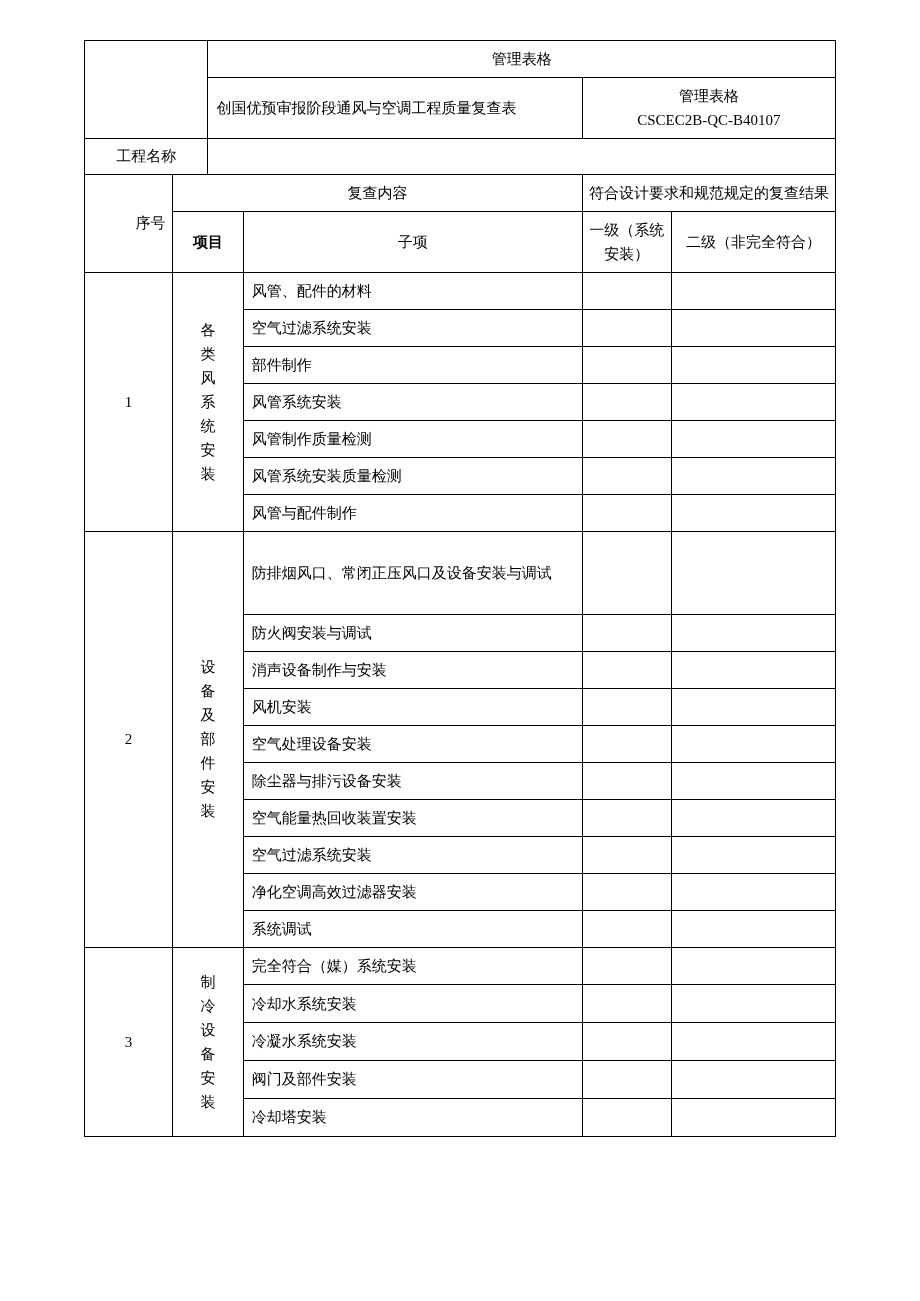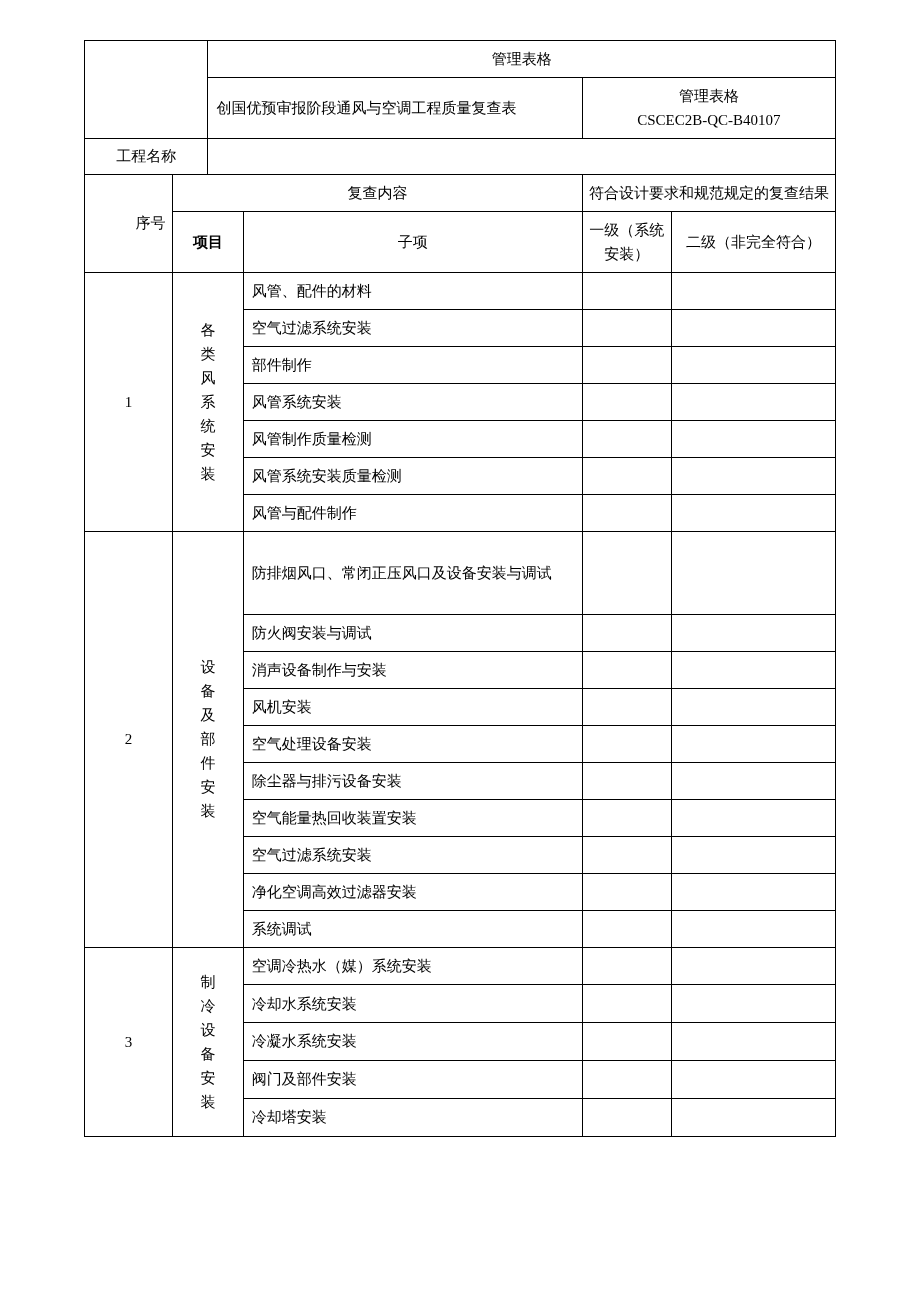--- a/index.html
+++ b/index.html
@@ -178,21 +178,21 @@
           <td class="left">系统调试</td>
           <td></td>
           <td></td>
         </tr>
 
     <tr>
       <td rowspan="5">3</td>
       <td rowspan="5" colspan="2">
             <div class="vert-text">制冷设备安装</div>
           </td>
-      <td class="left">空调冷热水（媒）系统安装</td>
+      <td class="left">完全符合（媒）系统安装</td>
       <td></td>
       <td></td>
     </tr>
     <tr>
           <td class="left">冷却水系统安装</td>
           <td></td>
           <td></td>
         </tr>
     <tr>
           <td class="left">冷凝水系统安装</td>

